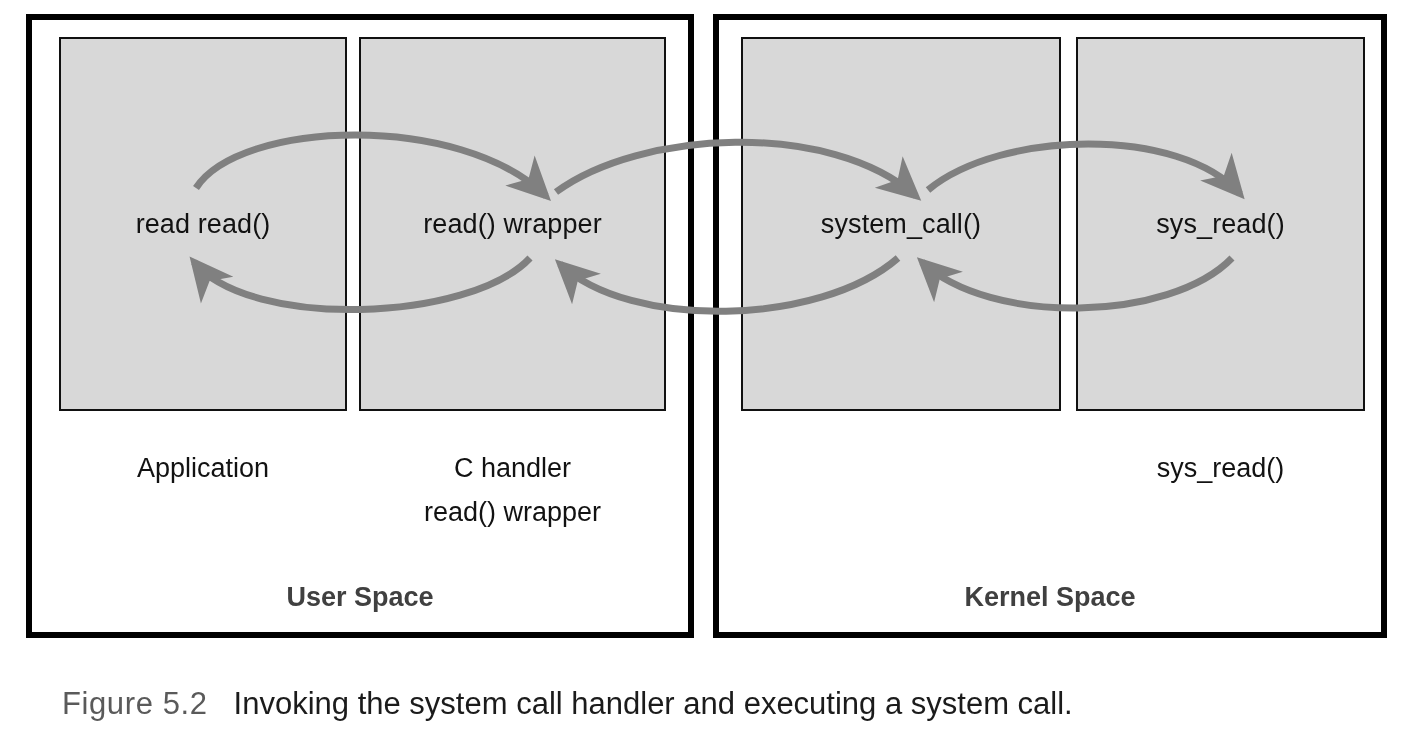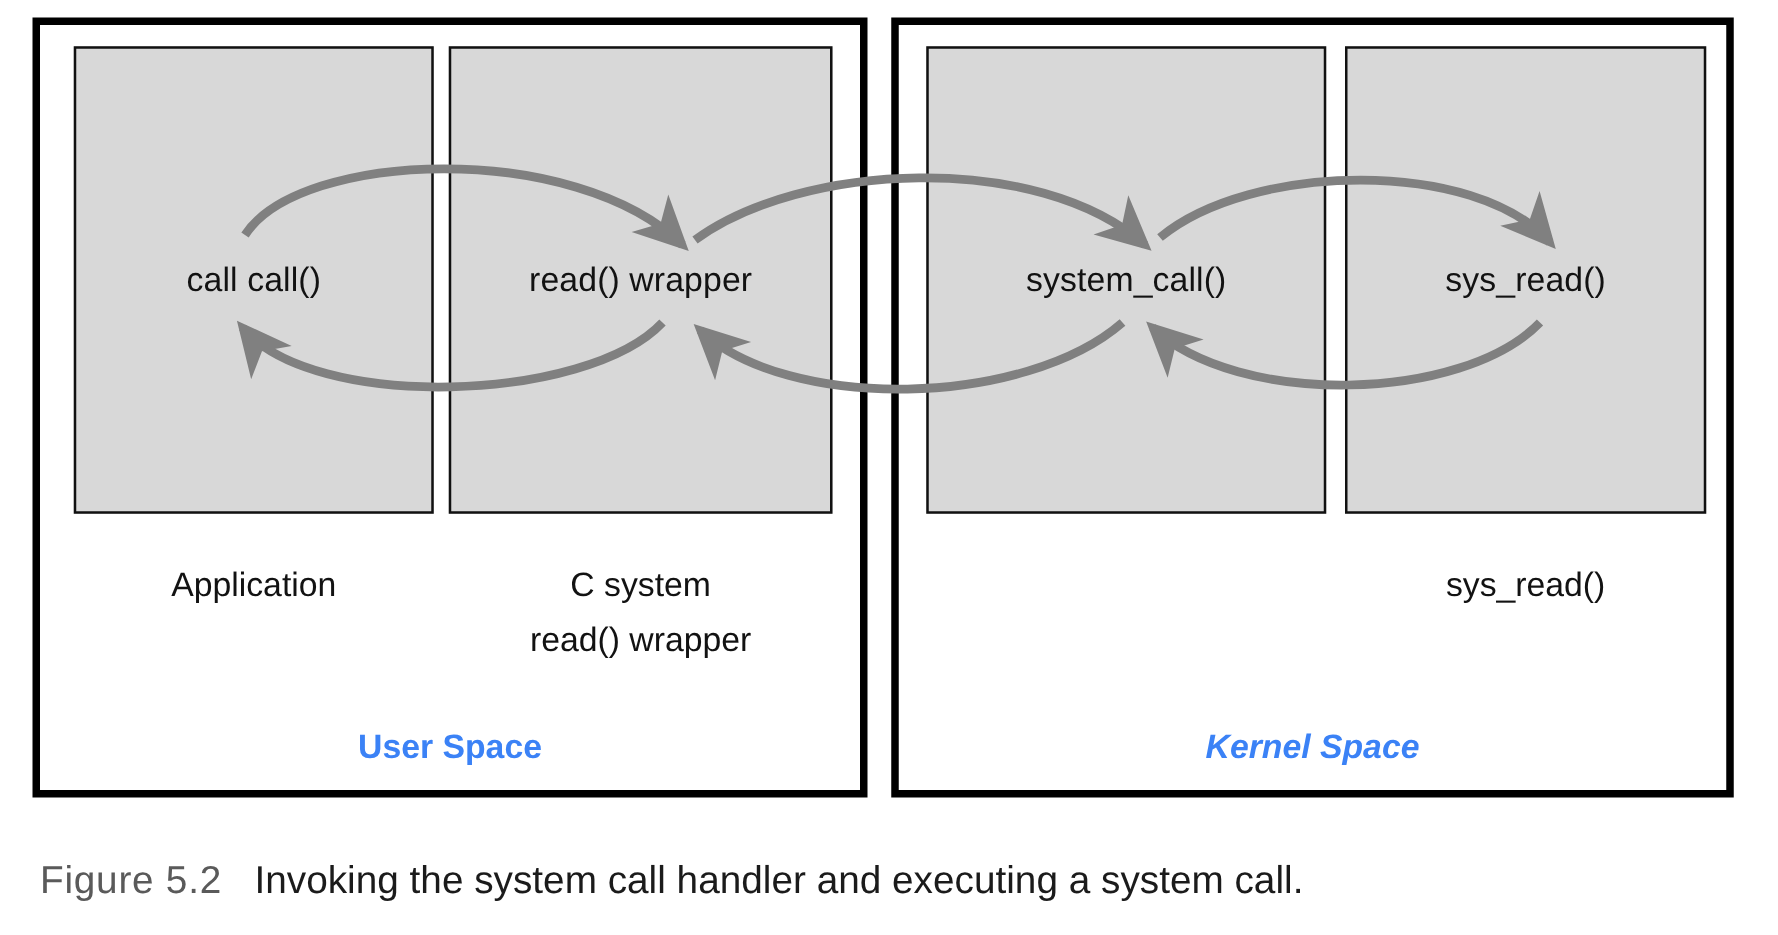--- a/index.html
+++ b/index.html
@@ -86,25 +86,25 @@
   #label-sysread     { left: 1076px; top: 428px; width: 289px; }
 
   .under-label .line2 { display: block; }
 
   
   .space-title {
     position: absolute;
     text-align: center;
     font-size: 27px;
     font-weight: bold;
-    color: #3b82f6;
+    color: #404040;
     white-space: nowrap;
   }
   #title-user-space   { left: 26px;  top: 582px; width: 668px; }
-  #title-kernel-space { left: 713px; top: 582px; width: 674px; font-style: italic; }
+  #title-kernel-space { left: 713px; top: 582px; width: 674px; }
 
   
   #arrow-layer {
     position: absolute;
     left: 0;
     top: 0;
     width: 1422px;
     height: 748px;
     pointer-events: none;
   }
@@ -114,54 +114,55 @@
     position: absolute;
     left: 32px;
     top: 686px;
     font-size: 31px;
     color: #1b1b1b;
     white-space: nowrap;
   }
   #figure-caption .fig-number {
     color: #5a5a5a;
     letter-spacing: 0.6px;
+    margin-left: 30px;
   }
   #figure-caption .fig-gap { display: inline-block; width: 26px; }
 </style>
 </head>
 <body>
 
 <div id="figure-root">
 
   <div id="user-space-box" class="space-box"></div>
 
   <div id="kernel-space-box" class="space-box"></div>
 
   <div id="box-application" class="component-box">
-    <span class="component-label">call call()</span>
+    <span class="component-label">read read()</span>
   </div>
 
   <div id="box-clibrary" class="component-box">
     <span class="component-label">read() wrapper</span>
   </div>
 
   <div id="box-syscall" class="component-box">
     <span class="component-label">system_call()</span>
   </div>
 
   <div id="box-sysread" class="component-box">
     <span class="component-label">sys_read()</span>
   </div>
 
   <div id="label-application" class="under-label">
     <span class="line1">Application</span>
   </div>
 
   <div id="label-clibrary" class="under-label">
-    <span class="line1">C system</span>
+    <span class="line1">C handler</span>
     <span class="line2">read() wrapper</span>
   </div>
 
 
   <div id="label-sysread" class="under-label">
     <span class="line1">sys_read()</span>
   </div>
 
   <div id="title-user-space" class="space-title">User Space</div>
   <div id="title-kernel-space" class="space-title">Kernel Space</div>

